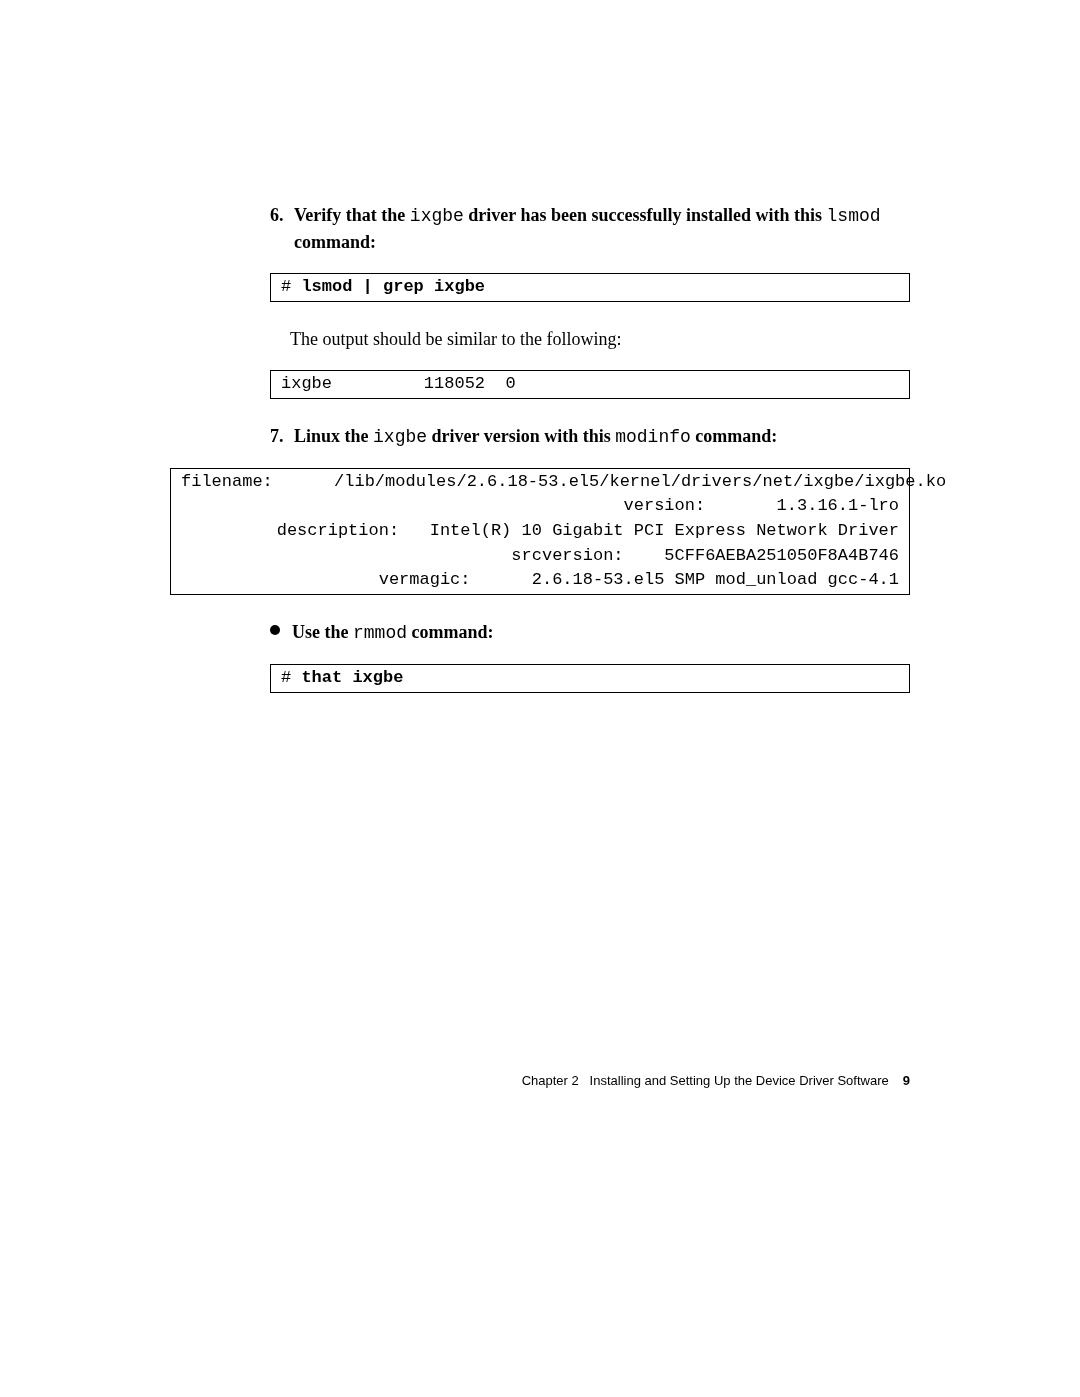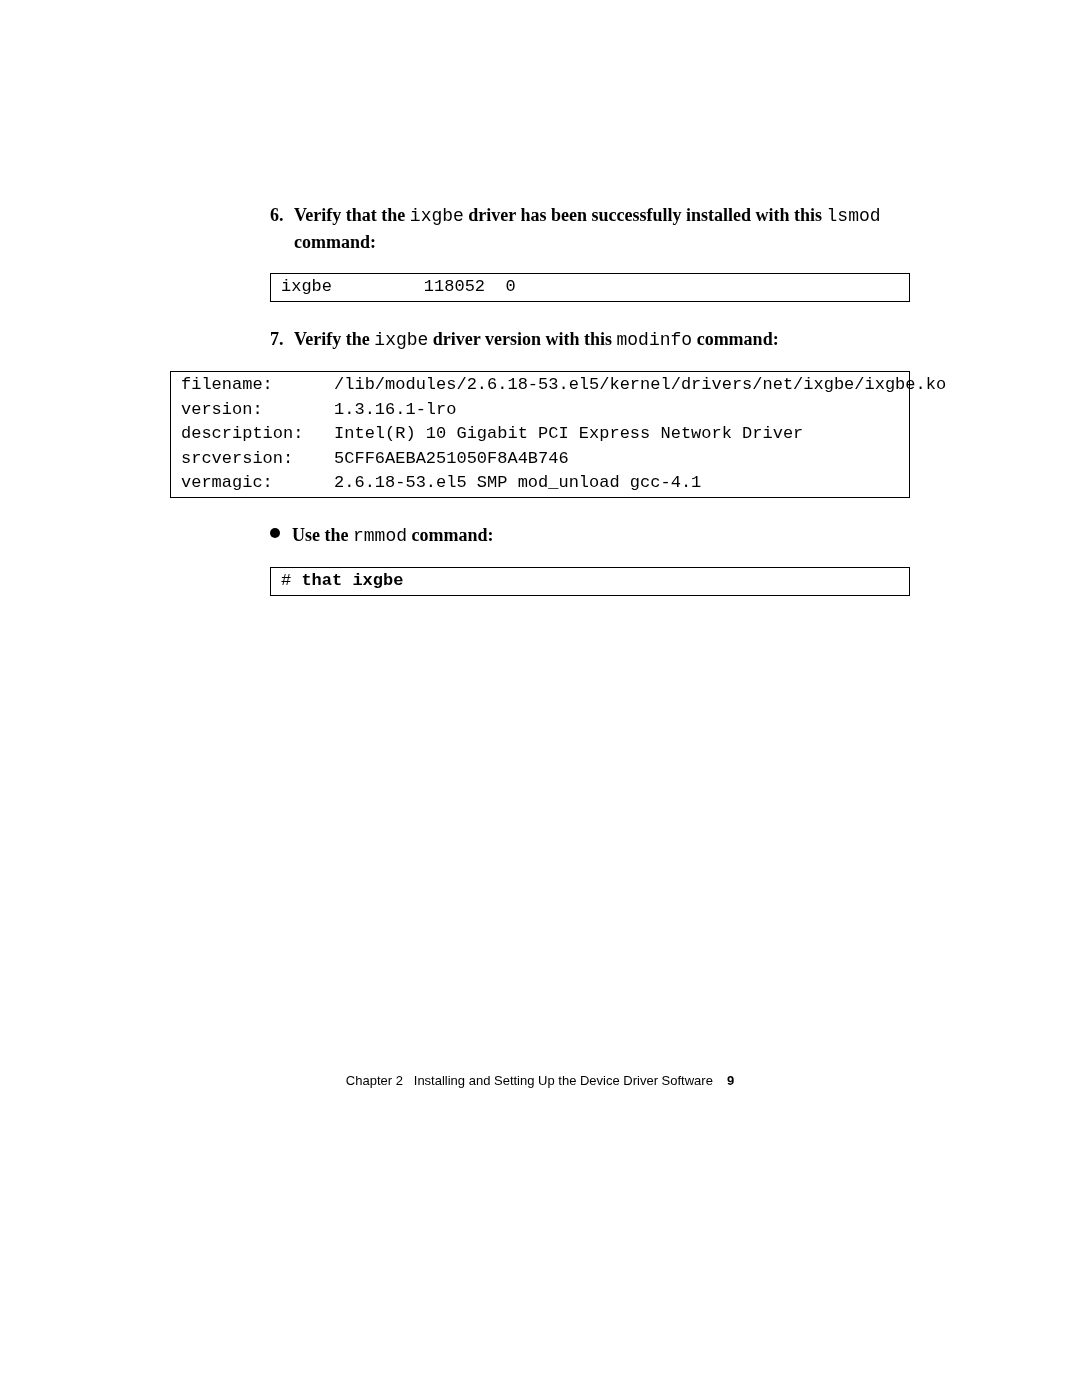--- a/index.html
+++ b/index.html
@@ -50,20 +50,21 @@
     border: 1px solid #000;
     padding: 1px 10px 1px 10px;
     font-family: "Courier New", Courier, monospace;
     font-size: 17px;
     white-space: pre;
     margin-top: 18px;
     margin-bottom: 24px;
   }
   .widebox {
     margin-left: -100px;
+    text-align: right;
   }
   .body-text {
     font-weight: normal;
     margin-top: 8px;
     margin-bottom: 8px;
   }
   h2.section {
     font-weight: normal;
     font-size: 30px;
     margin-top: 62px;
@@ -100,21 +101,21 @@
     border-radius: 50%;
     background: #000;
   }
   .footer {
     position: absolute;
     left: 170px;
     right: 170px;
     top: 1072px;
     font-family: Helvetica, Arial, sans-serif;
     font-size: 13px;
-    text-align: center;
+    text-align: right;
   }
   .footer b { margin-left: 14px; }
   .preblock {
     font-family: "Courier New", Courier, monospace;
     white-space: pre;
     font-size: 17px;
   }
 </style>
 </head>
 <body>
@@ -122,27 +123,29 @@
 <div class="page">
 
   <div class="content-inset">
     <ol class="numbered">
 
       <li>
         <span>Verify that the </span><span class="mono">ixgbe</span><span> driver has been successfully installed with this </span><span class="mono">lsmod</span><span> command:</span>
       </li>
     </ol>
 
+    <div class="codebox"><span class="mono"># </span><span class="monob">lsmod | grep ixgbe</span></div>
 
+    <div class="body-text" style="margin-left:20px">The output should be similar to the following:</div>
 
     <div class="codebox"><span class="mono">ixgbe         118052  0</span></div>
 
     <ol class="numbered" style="counter-reset: step 6;">
       <li>
-        <span>Verify the </span><span class="mono">ixgbe</span><span> driver version with this </span><span class="mono">modinfo</span><span> command:</span>
+        <span>Linux the </span><span class="mono">ixgbe</span><span> driver version with this </span><span class="mono">modinfo</span><span> command:</span>
       </li>
     </ol>
 
 
 
     <div class="codebox widebox"><span class="preblock">filename:      /lib/modules/2.6.18-53.el5/kernel/drivers/net/ixgbe/ixgbe.ko
 version:       1.3.16.1-lro
 description:   Intel(R) 10 Gigabit PCI Express Network Driver
 srcversion:    5CFF6AEBA251050F8A4B746
 vermagic:      2.6.18-53.el5 SMP mod_unload gcc-4.1</span></div>

